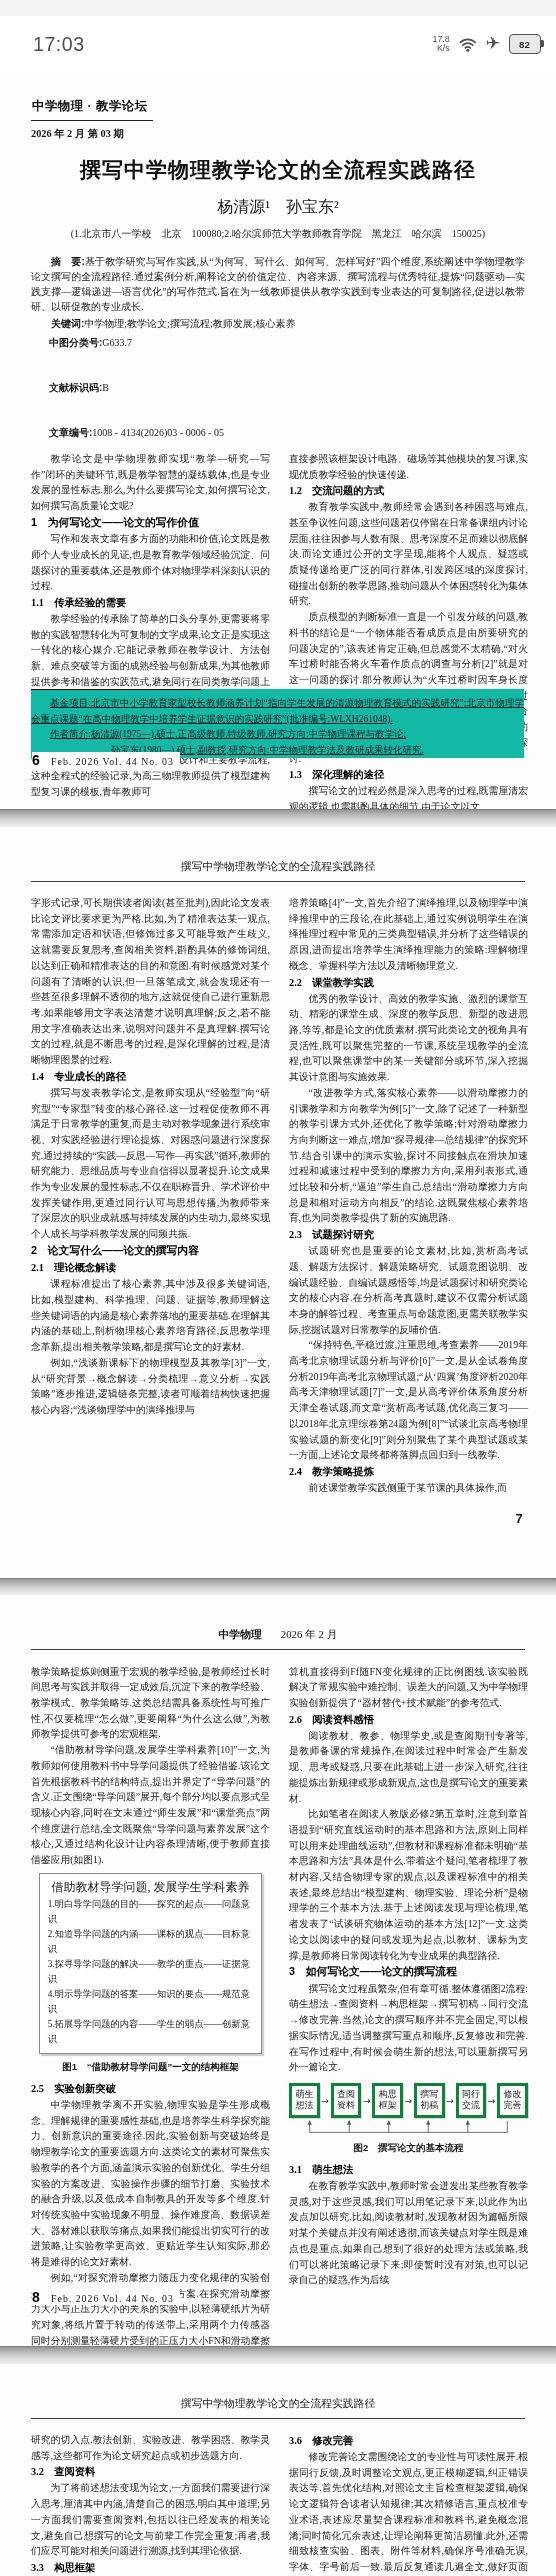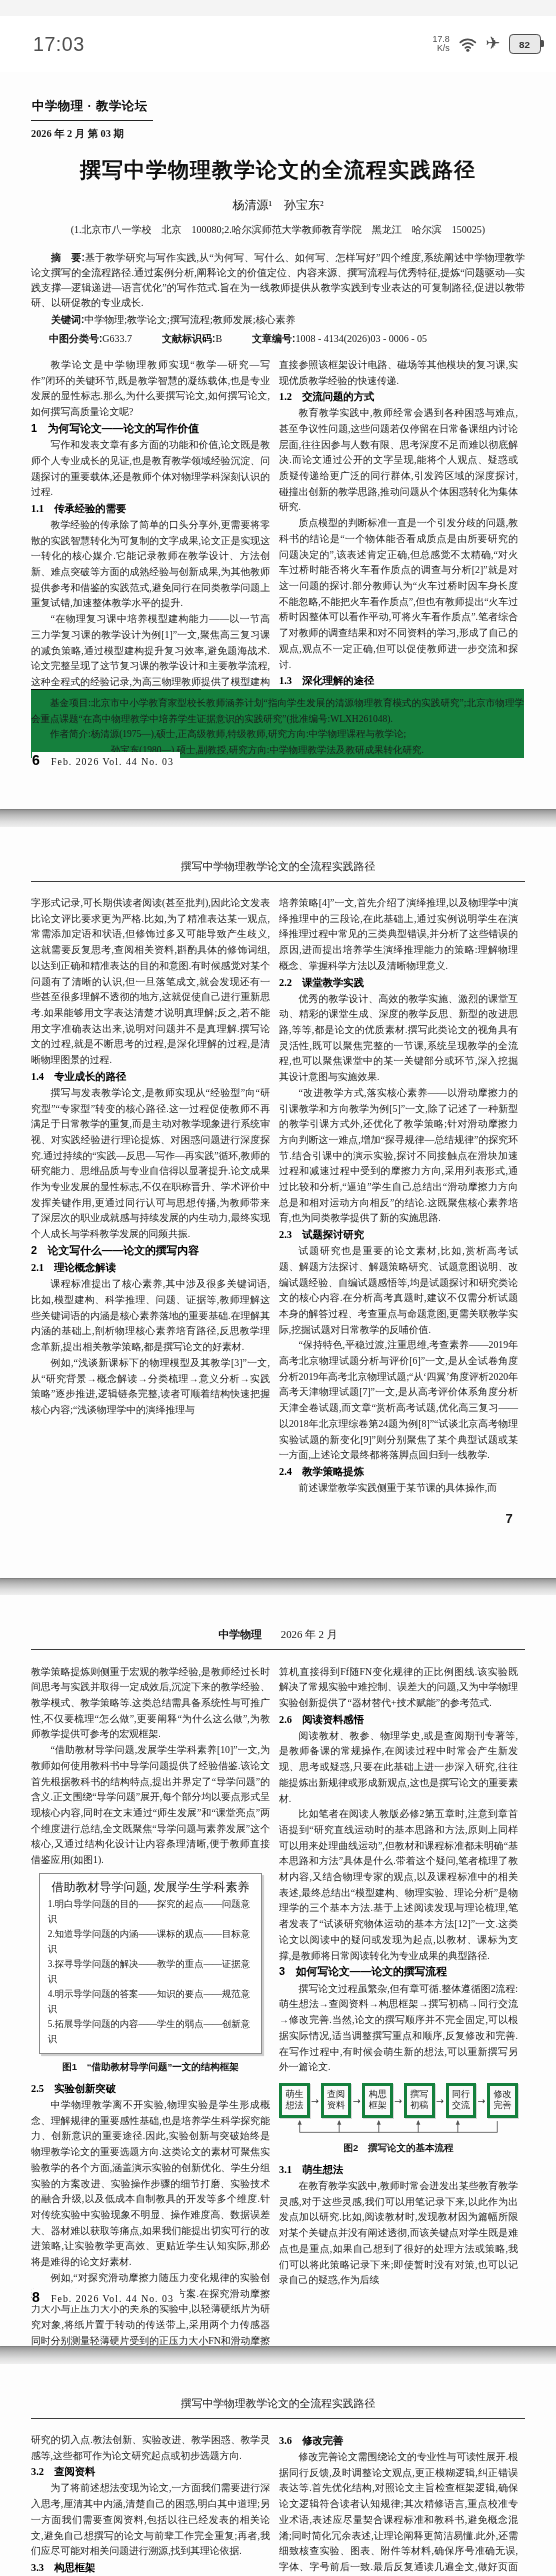--- a/index.html
+++ b/index.html
@@ -18,52 +18,52 @@
   
   .page{position:relative;width:556px;background:#fdfdfd;overflow:hidden;box-shadow:0 0.5px 1.5px rgba(0,0,0,.3);}
   .page1{height:737px;}
   .pageN{height:751px;}
   .page-gap{height:17.5px;background:linear-gradient(180deg,#8f8f8f 0,#bcbcbc 35%,#dedede 70%,#efefef 100%);}
   
   .p1-mast{padding:26px 0 0 31px;}
   .journal-name{display:inline-block;font-family:"Liberation Sans",sans-serif;font-weight:bold;font-size:12.4px;border-bottom:1.5px solid #222;padding:0 5.2px 4.6px 1px;letter-spacing:0.5px;color:#111;}
   .issue-line{font-size:10.3px;margin-top:6.2px;font-weight:600;}
   .title{text-align:center;font-family:"Liberation Sans",sans-serif;font-weight:bold;font-size:21px;margin:15.5px 0 0;letter-spacing:1px;color:#111;}
-  .authors{text-align:center;font-size:12px;margin-top:12.4px;}
+  .authors{text-align:center;font-size:16px;margin-top:12.4px;}
   .affiliation{text-align:center;font-size:10px;margin-top:9.3px;}
   .abstract{margin:13.4px 31px 0 31px;font-size:10px;line-height:15px;text-align:justify;text-indent:2em;}
   .kw-line{margin:2.1px 31px 0 31px;font-size:10px;line-height:15px;text-indent:2em;}
   .abstract b,.kw-line b,.clc b{font-family:"Liberation Sans",sans-serif;}
-  .clc{display:flex;gap:30px;margin:3.1px 31px 0 49px;font-size:10px;line-height:15px;}
+  .clc{display:flex;gap:30px;margin:3.1px 31px 0 49px;font-size:10px;line-height:15px;flex-direction:column;}
   
   .running-head{margin:0 31px;padding:33px 0 7.2px;text-align:center;border-bottom:1.5px solid #3c3c3c;font-size:10.8px;}
   .rh-bold{font-family:"Liberation Sans",sans-serif;font-weight:bold;margin-right:19px;}
   
-  .cols{display:flex;gap:9px;padding:0 32px 0 31px;margin-top:13.4px;}
+  .cols{display:flex;gap:19px;padding:0 32px 0 31px;margin-top:13.4px;}
   .page1 .cols{margin-top:11.3px;}
   .col{width:239px;flex:none;text-align:justify;position:relative;z-index:1;}
   .blk{font-size:9.8px;line-height:15.7px;}
   .blk-p{text-indent:2em;}
   .blk-c{text-indent:0;}
   .blk-s1{font-family:"Liberation Sans",sans-serif;font-weight:bold;font-size:10.8px;line-height:17.5px;color:#000;text-align:left;}
   .blk-s2{font-weight:600;font-size:10.3px;line-height:17px;color:#000;text-align:left;}
   .blk-pg{text-align:right;font-family:"Liberation Sans",sans-serif;font-weight:bold;font-size:13px;margin-top:15.5px;padding-right:5.2px;}
   .blk-cap{text-align:center;font-family:"Liberation Sans",sans-serif;font-weight:bold;font-size:9.5px;line-height:13.4px;margin:5.2px 0 6.2px;text-indent:0;}
   
   .figbox{border:1px solid #8a8a8a;box-shadow:2.1px 2.1px 0 #cfcfcf;margin:5.2px auto 6.2px;padding:6.2px 8.2px;width:86%;background:#fff;}
   .figbox-title{text-align:center;font-size:12px;line-height:14px;margin-bottom:3px;white-space:pre-line;}
   .figbox-line{font-size:9.3px;line-height:15px;text-align:left;}
   
   .flow{margin:8.2px 0 2.1px;}
   .flow-row{display:flex;align-items:center;justify-content:center;}
   .flow-box{border:3px solid #15803d;background:#fafafa;width:2.3em;padding:2.6px 2.1px;font-size:9px;line-height:1.3;text-align:center;word-break:break-all;box-shadow:1px 1px 0 #d8d8d8;}
   .flow-arrow{font-family:"DejaVu Sans",sans-serif;font-size:9.3px;margin:0 1.5px;color:#333;}
   .flow-svg{display:block;width:100%;height:17.5px;margin-top:1px;}
   
-  .footnote{position:absolute;left:31px;right:32px;top:617px;background:#15803d;z-index:3;}
+  .footnote{position:absolute;left:31px;right:32px;top:617px;background:#14b8a6;z-index:3;text-decoration:underline;}
   .fn-rule{width:170px;border-top:1.5px solid #000;margin-bottom:6.2px;}
   .fn{font-size:9.5px;line-height:15.5px;text-align:justify;}
   .fn-a{text-indent:2em;}
   .fn-b{text-indent:8.4em;}
   .page-footer{position:absolute;left:32px;bottom:41px;display:flex;align-items:baseline;gap:11.3px;z-index:4;background:#fdfdfd;padding-right:6.2px;}
   .pf-num{font-family:"Liberation Sans",sans-serif;font-weight:bold;font-size:14px;color:#000;}
   .pf-meta{font-size:9.8px;letter-spacing:1px;color:#111;}
 </style>
 </head>
 <body>

